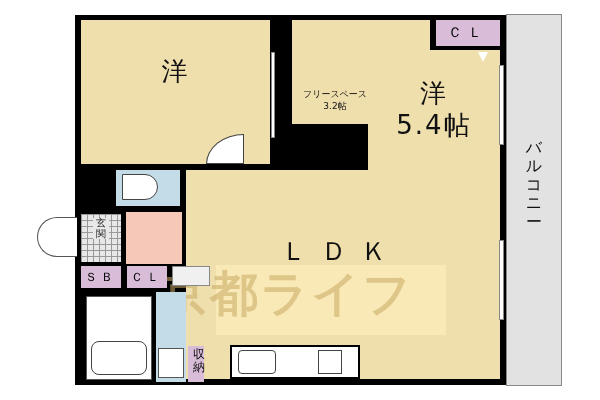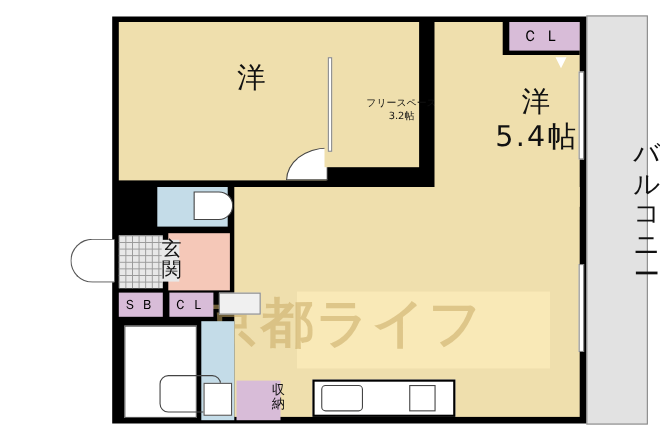--- a/index.html
+++ b/index.html
@@ -1,17 +1,17 @@
 <!DOCTYPE html>
 <html><head>
 <meta charset="utf-8">
 <style>
   html, body { margin: 0; padding: 0; background: #ffffff; }
   body { width: 600px; height: 400px; position: relative; overflow: hidden; font-family: "DejaVu Sans", sans-serif; }
-  .abs { position: absolute; box-sizing: border-box; margin-left: 27px; }
+  .abs { position: absolute; box-sizing: border-box; }
   .wall { background: #000; }
   .room { background: #efdfad; }
   .txt { color: #111; text-align: center; line-height: 1.05; white-space: nowrap; }
   .big { font-size: 26px; letter-spacing: 2px; }
   .small { font-size: 9px; }
   .cl { background: #d8bcd8; font-size: 14px; letter-spacing: 6px; display: flex; align-items: center; justify-content: center; }
   .tile {
     background-color: #e8e8e8;
     background-image:
       linear-gradient(#999 1px, transparent 1px),
@@ -24,72 +24,73 @@
 </head>
 <body>
 
 <div class="abs wall" style="left:75px;top:15px;width:435px;height:370px;"></div>
 
 <div class="abs room" style="left:81px;top:20px;width:189px;height:144px;">
   <div class="abs txt big" style="left:0;top:38px;width:100%;">洋</div>
   <div class="abs" style="left:125px;top:114px;width:38px;height:30px;background:#fff;border-top-left-radius:38px 30px;border:1px solid #444;"></div>
 </div>
 
-<div class="abs room" style="left:268px;top:20px;width:86px;height:132px;">
+<div class="abs room" style="left:292px;top:20px;width:86px;height:104px;">
   <div class="abs txt small" style="left:0;top:70px;width:100%;">フリースペース</div>
   <div class="abs txt small" style="left:0;top:82px;width:100%;">3.2帖</div>
 </div>
 <div class="abs window" style="left:271px;top:52px;width:4px;height:86px;"></div>
 
 <div class="abs room" style="left:368px;top:20px;width:132px;height:168px;">
   <div class="abs txt big" style="left:0;top:60px;width:100%;">洋</div>
   <div class="abs txt big" style="left:0;top:92px;width:100%;">5.4帖</div>
 </div>
 <div class="abs wall" style="left:430px;top:20px;width:70px;height:30px;"></div>
 <div class="abs cl" style="left:436px;top:20px;width:64px;height:26px;">
   <span>ＣＬ</span>
 </div>
 <div class="abs" style="left:478px;top:52px;width:0;height:0;border-left:5px solid transparent;border-right:5px solid transparent;border-top:10px solid #fff;"></div>
 <div class="abs window" style="left:499px;top:65px;width:5px;height:80px;"></div>
 
 <div class="abs" style="left:506px;top:14px;width:56px;height:372px;background:#e2e2e2;border:1px solid #888;">
-  <div class="abs txt" style="left:14px;top:111px;width:26px;font-size:24px;white-space:normal;word-break:break-all;line-height:1.15;">バルコニー</div>
+  <div class="abs txt" style="left:14px;top:124px;width:26px;font-size:16px;white-space:normal;word-break:break-all;line-height:1.15;">バルコニー</div>
 </div>
 
 <div class="abs room" style="left:186px;top:170px;width:314px;height:209px;">
   <div class="abs" style="left:30px;top:95px;width:230px;height:70px;background:rgba(255,240,190,0.6);"></div>
+  <div class="abs txt big" style="left:40px;top:68px;width:230px;letter-spacing:14px;">ＬＤＫ</div>
 
   <div class="abs" style="left:44px;top:175px;width:130px;height:34px;background:#fff;border:2px solid #000;"></div>
   <div class="abs" style="left:52px;top:180px;width:38px;height:24px;border:1px solid #444;border-radius:4px;"></div>
   <div class="abs" style="left:132px;top:180px;width:24px;height:24px;border:1px solid #444;"></div>
 </div>
 <div class="abs window" style="left:499px;top:240px;width:5px;height:80px;"></div>
 
 <div class="abs watermark" style="left:160px;top:262px;">京都ライフ</div>
 
 <div class="abs" style="left:116px;top:170px;width:64px;height:36px;background:#c4dce8;">
   <div class="abs" style="left:6px;top:4px;width:36px;height:26px;background:#fff;border:1px solid #444;border-radius:0 14px 14px 0;"></div>
 </div>
 
 <div class="abs" style="left:126px;top:212px;width:56px;height:52px;background:#f5c8b8;"></div>
 
 <div class="abs tile" style="left:81px;top:214px;width:40px;height:48px;">
-  <div class="abs txt" style="left:12px;top:4px;width:16px;font-size:18px;white-space:normal;background:#e8e8e8;">玄関</div>
+  <div class="abs txt" style="left:12px;top:4px;width:16px;font-size:10px;white-space:normal;background:#e8e8e8;">玄関</div>
 </div>
 <div class="abs" style="left:37px;top:217px;width:40px;height:40px;border:1px solid #555;border-right:none;border-radius:40px 0 0 40px;background:#fff;"></div>
 
 <div class="abs cl" style="left:81px;top:266px;width:40px;height:22px;font-size:12px;letter-spacing:4px;">
   <span>ＳＢ</span>
 </div>
 <div class="abs cl" style="left:127px;top:266px;width:40px;height:22px;font-size:12px;letter-spacing:4px;">
   <span>ＣＬ</span>
 </div>
 
 <div class="abs" style="left:156px;top:292px;width:30px;height:90px;background:#c4dce8;"></div>
 <div class="abs" style="left:86px;top:296px;width:66px;height:84px;background:#fff;border:1px solid #555;">
   <div class="abs" style="left:4px;top:44px;width:56px;height:34px;border:1px solid #444;border-radius:8px;"></div>
 </div>
 <div class="abs" style="left:172px;top:266px;width:38px;height:20px;background:#f0f0f0;border:1px solid #888;"></div>
 
-<div class="abs" style="left:188px;top:346px;width:40px;height:36px;background:#d8bcd8;">
+<div class="abs" style="left:188px;top:346px;width:16px;height:36px;background:#d8bcd8;">
   <div class="abs txt" style="left:4px;top:2px;width:14px;font-size:12px;white-space:normal;">収納</div>
 </div>
 <div class="abs" style="left:158px;top:348px;width:26px;height:30px;background:#fff;border:1px solid #555;"></div>
 
 </body></html>

